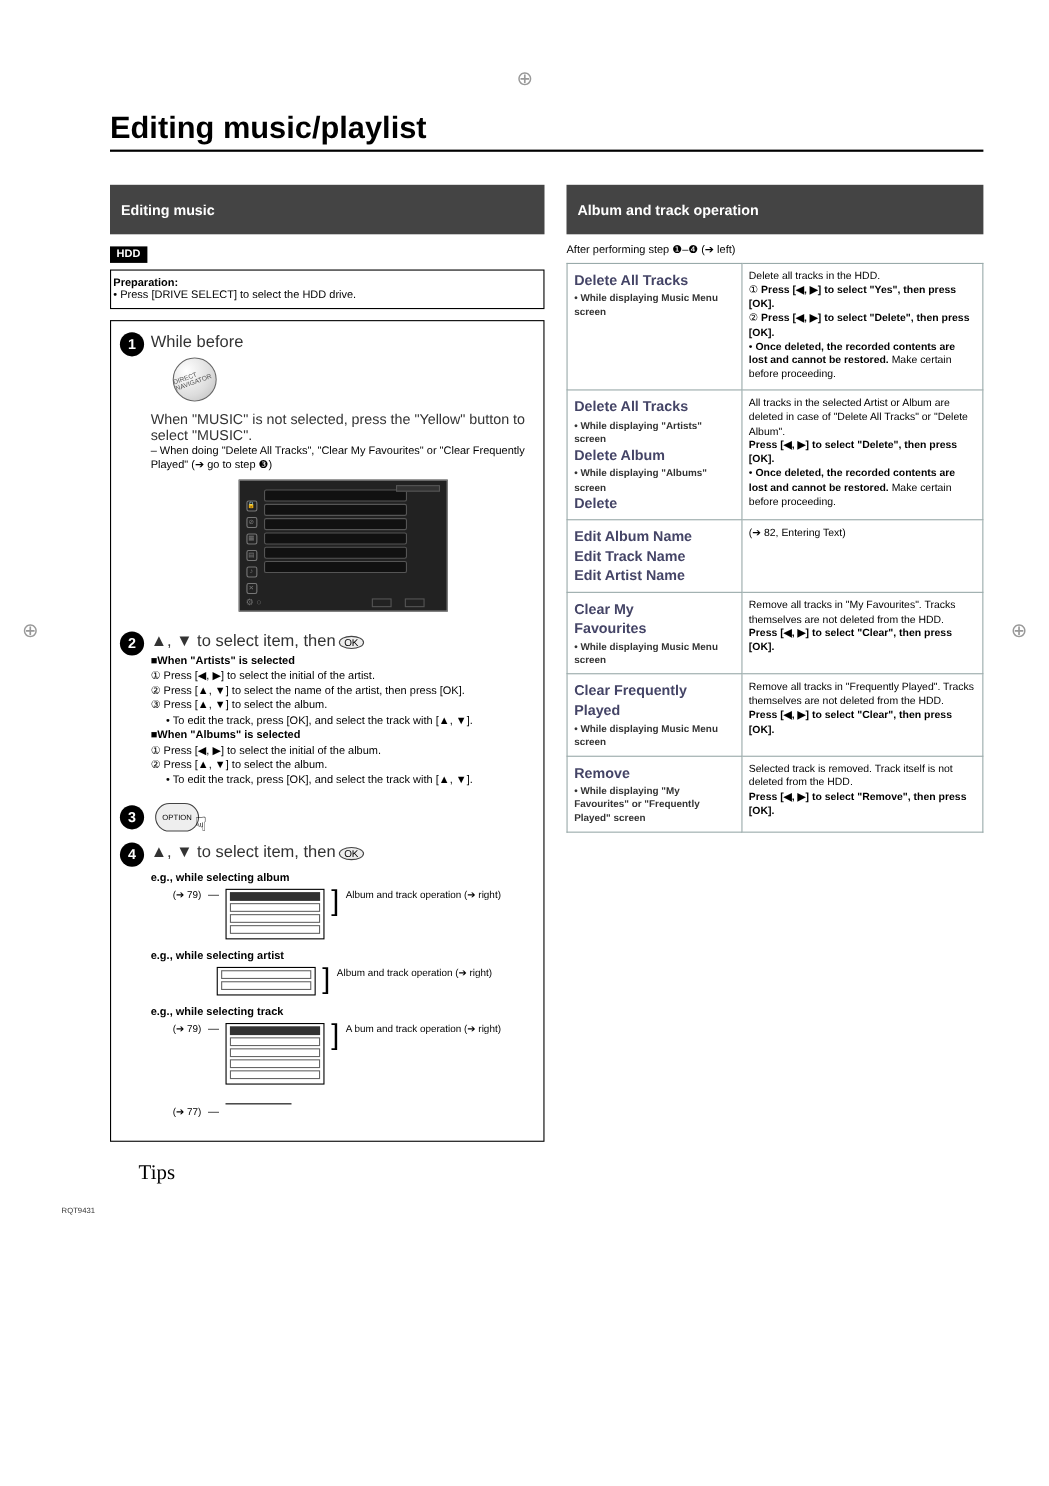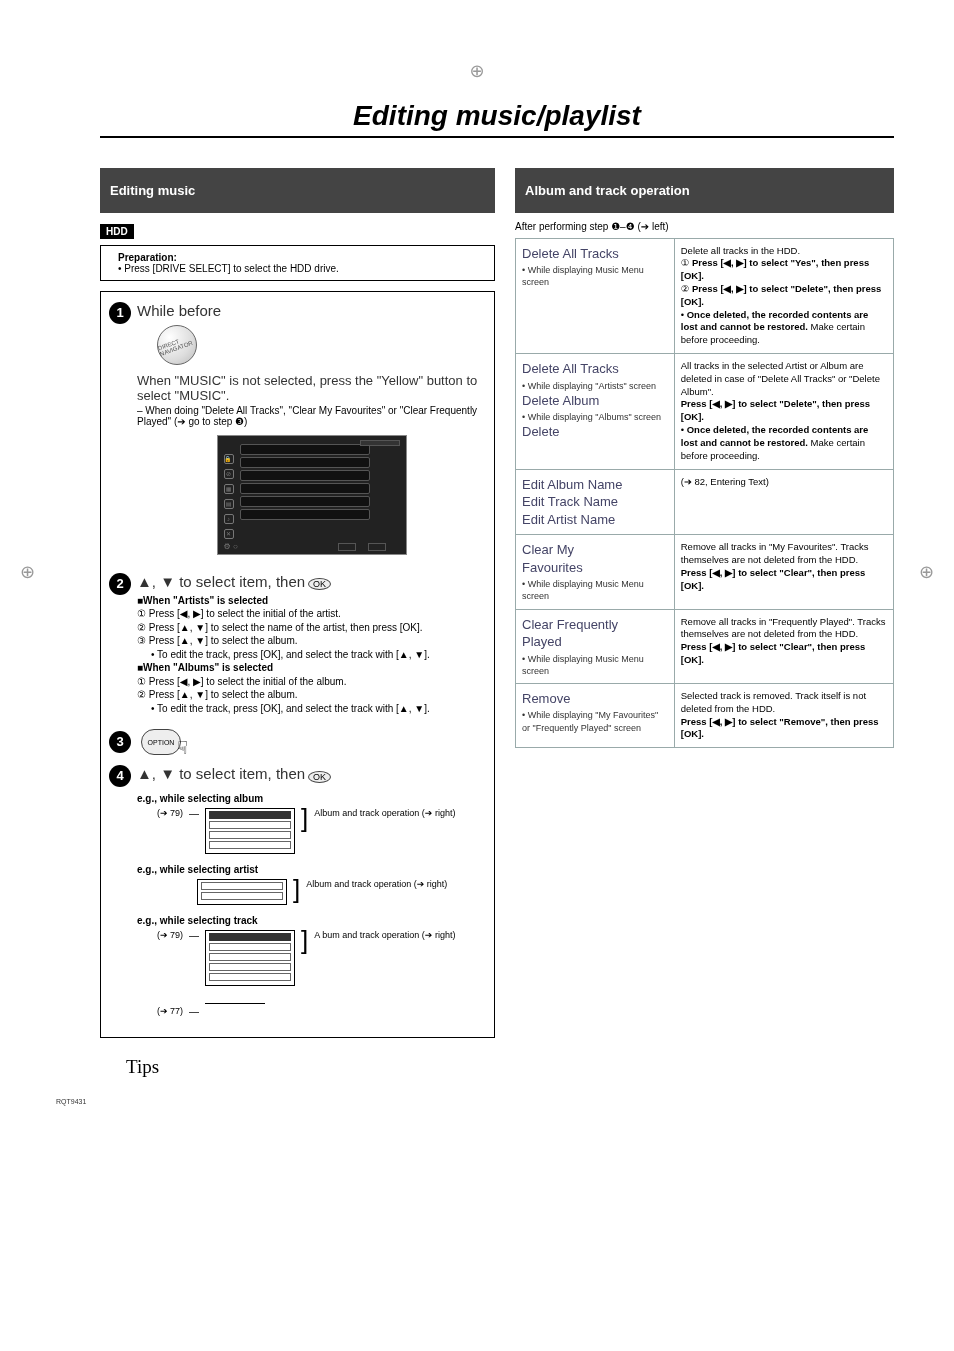--- a/index.html
+++ b/index.html
@@ -15,39 +15,37 @@
     padding: 100px 60px 40px 100px;
     position: relative;
   }
   .crop-mark { position:absolute; color:#999; font-size:18px; }
   .crop-top { top:60px; left:50%; transform:translateX(-50%); }
   .crop-left { top:50%; left:20px; transform:translateY(-50%); }
   .crop-right { top:50%; right:20px; transform:translateY(-50%); }
   h1.page-title {
     font-size: 28px;
     font-weight: bold;
-    font-style: italic;
     margin-bottom: 4px;
-    text-align: center;
   }
   .title-underline { height:1.5px; background:#000; margin-bottom:30px; }
   .columns { display:flex; gap:20px; }
   .col-left { flex:0 0 395px; }
   .col-right { flex:1; }
   .section-header {
     background:#444; color:#fff; font-weight:bold;
     padding:15px 10px; font-size:13px; margin-bottom:8px;
   }
   .hdd-badge {
     display:inline-block; background:#000; color:#fff;
     font-size:10px; padding:2px 6px; margin-bottom:6px;
     font-weight:bold;
   }
   .prep-box {
-    border:1px solid #000; padding:6px 17px; font-size:10px; margin-bottom:10px;
+    border:1px solid #000; padding:6px 2px; font-size:10px; margin-bottom:10px;
   }
   .prep-box .prep-title { font-weight:bold; }
   .flow-box { border:1px solid #000; padding:10px 8px 10px 8px; font-size:10px; }
   .step-row { display:flex; gap:6px; margin-bottom:10px; align-items:flex-start; }
   .step-num {
     flex:0 0 22px; height:22px; border-radius:11px;
     background:#000; color:#fff; font-weight:bold; text-align:center; line-height:22px;
     font-size:13px;
   }
   .step-body { flex:1; }
@@ -103,21 +101,21 @@
   .page-num-badge {
     position:absolute; left:-44px; bottom:-4px;
     width:34px; height:34px; border:1px solid #000; border-radius:17px;
     text-align:center; line-height:34px; font-size:12px;
   }
   .footer-code { font-size:7px; margin-left:-44px; margin-top:20px; color:#333; }
   
   .after-line { font-size:10px; margin:4px 0 6px 0; }
   .op-table { width:100%; border-collapse:collapse; font-size:9.5px; }
   .op-table td { border:1px solid #9aa; padding:6px 6px; vertical-align:top; line-height:1.35; }
-  .op-table td.left { width:42%; }
+  .op-table td.left { width:42%;font-weight:bold; }
   .op-name { font-size:13px; color:#446; }
   .op-note { font-size:9px; color:#333; margin-top:2px; }
   .op-note::before { content:"• "; color:#333; }
   .circnum { font-family:Arial; }
   .b { font-weight:bold; }
 </style>
 </head>
 <body>
 
 <div class="page">

